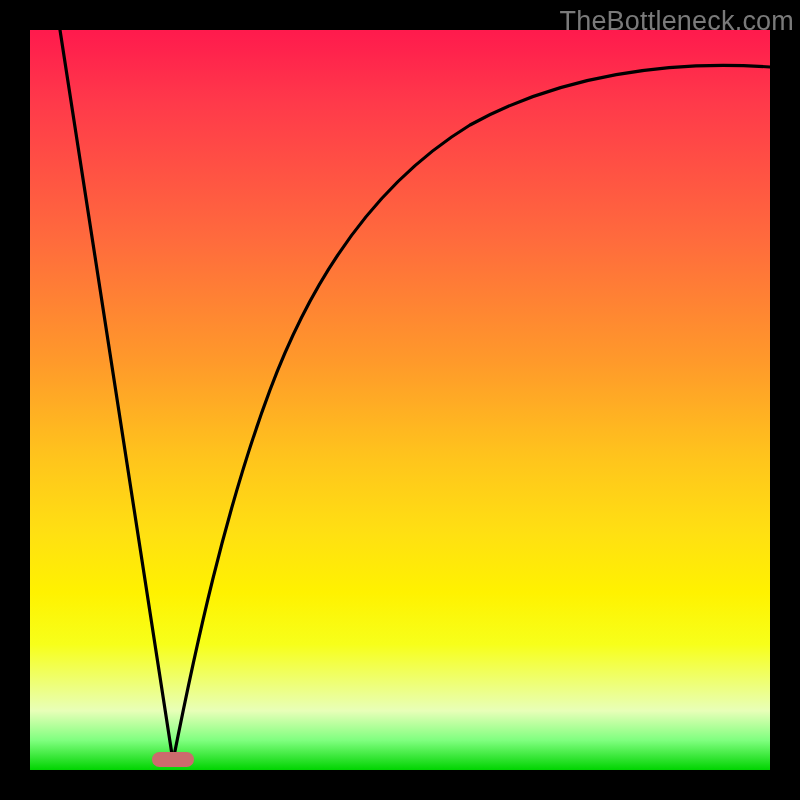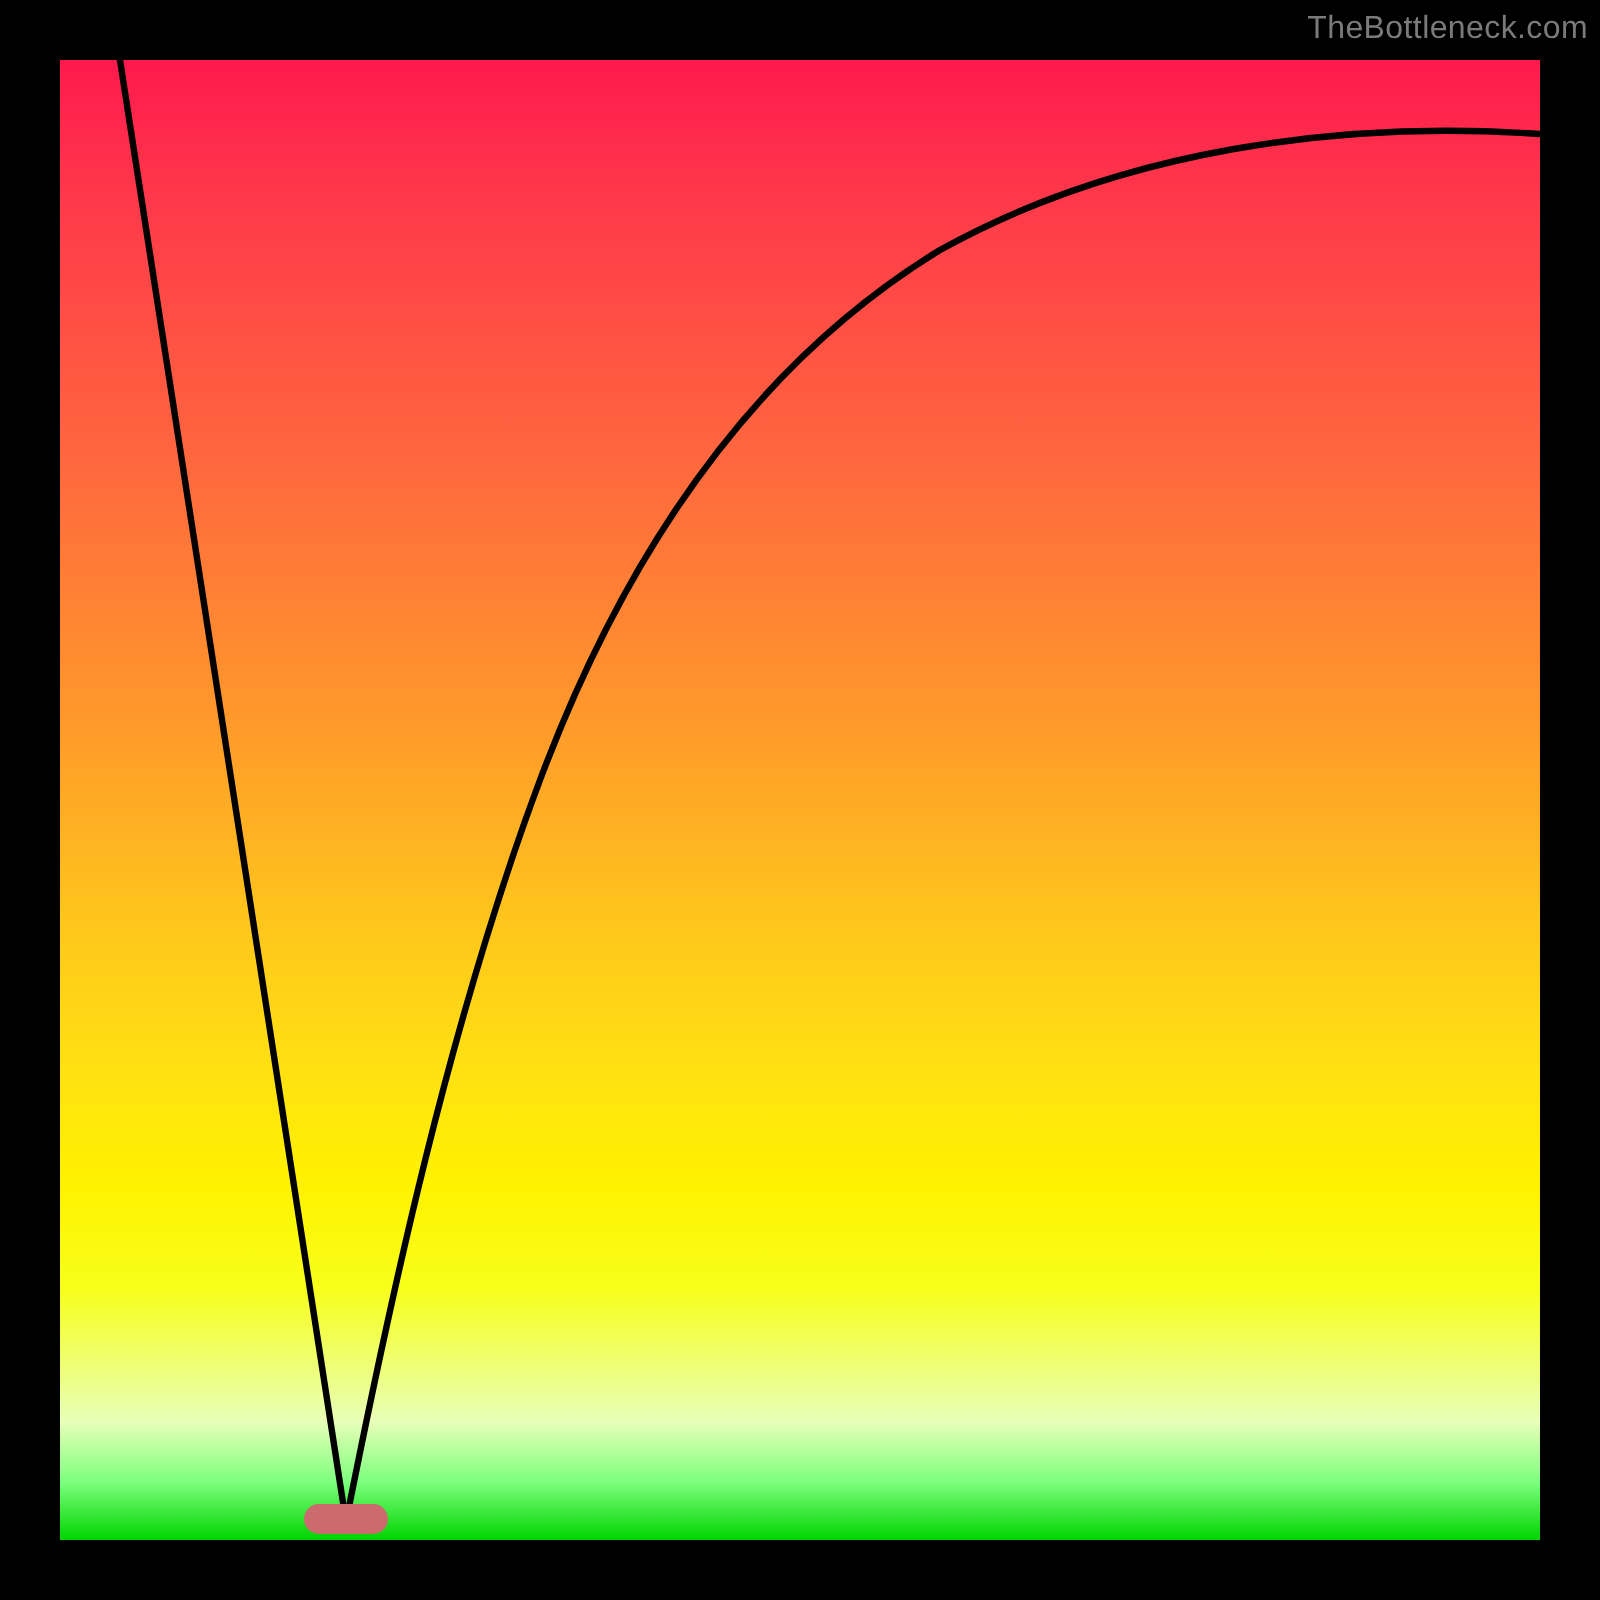--- a/index.html
+++ b/index.html
@@ -37,21 +37,21 @@
       #e8ffb8 92%,
       #7fff7f 96%,
       #00d400 100%
     );
   }
   .watermark {
     position: absolute;
     top: 6px;
     right: 6px;
     color: #7a7a7a;
-    font-size: 16px;
+    font-size: 27px;
     font-weight: 500;
     letter-spacing: 0.2px;
     user-select: none;
   }
   svg.curves {
     position: absolute;
     left: 0;
     top: 0;
     width: 740px;
     height: 740px;

